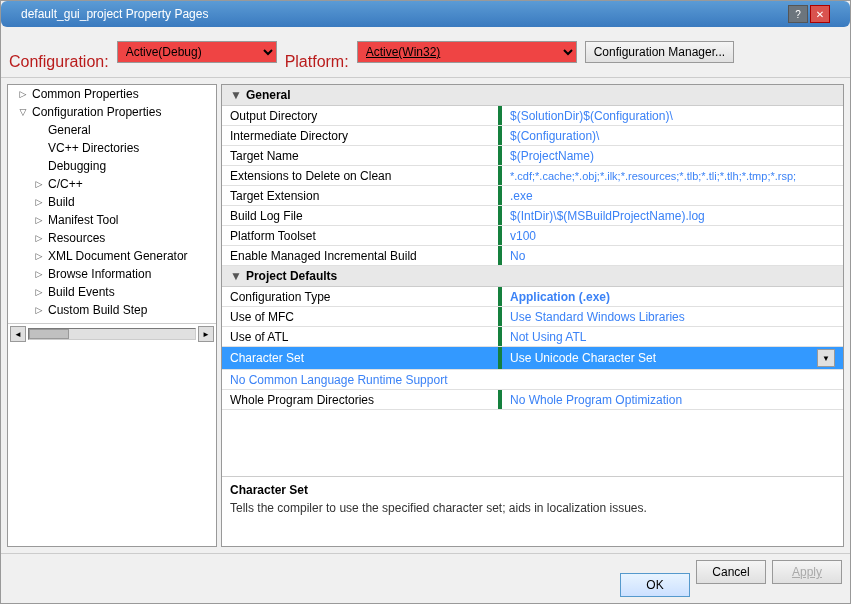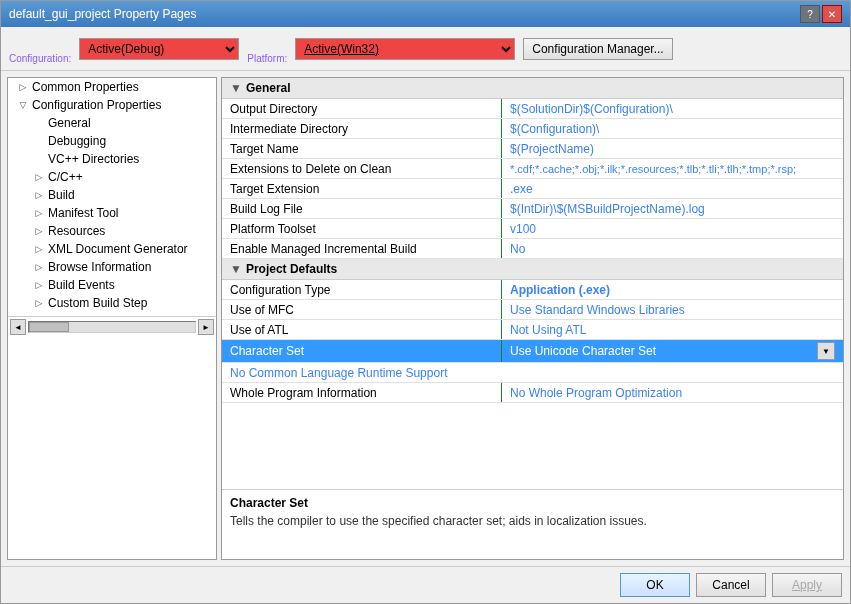--- a/index.html
+++ b/index.html
@@ -19,26 +19,27 @@
       height: 604px;
       background: #f0f0f0;
       border: 1px solid #999;
       box-shadow: 2px 2px 8px rgba(0,0,0,0.4);
       display: flex;
       flex-direction: column;
     }
     .title-bar {
       background: linear-gradient(to bottom, #5b9bd5, #3a7abf);
       color: white;
-      padding: 4px 8px;
+      padding: 4px 20px;
       display: flex;
       align-items: center;
       justify-content: space-between;
       height: 26px;
       flex-shrink: 0;
+      border-radius: 6px;
     }
     .title-bar-text {
       font-size: 12px;
       font-weight: normal;
     }
     .title-bar-buttons {
       display: flex;
       gap: 2px;
     }
     .title-btn {
@@ -60,22 +61,22 @@
     .toolbar {
       padding: 6px 8px;
       display: flex;
       align-items: center;
       gap: 8px;
       background: #f0f0f0;
       border-bottom: 1px solid #ccc;
       flex-shrink: 0;
     }
     .toolbar label {
-      font-size: 10px;
-      color: #8b5cf6;
+      font-size: 16px;
+      color: #b91c1c;
       margin-top: 20px;
     }
     .toolbar select {
       height: 22px;
       font-size: 12px;
       border: 1px solid #999;
       background: #ef4444;
       padding: 0 4px;
     }
     .config-select { width: 160px; }
@@ -157,21 +158,21 @@
     .prop-row.selected {
       background: #3399ff;
     }
     .prop-row.selected .prop-name,
     .prop-row.selected .prop-value {
       color: white;
     }
     .prop-name {
       width: 280px;
       padding: 2px 8px;
-      border-right: 1px solid #15803d;
+      border-right: 4px solid #15803d;
       flex-shrink: 0;
       font-size: 12px;
       color: #000;
       display: flex;
       align-items: center;
     }
     .prop-value {
       flex: 1;
       padding: 2px 8px;
       font-size: 12px;
@@ -225,20 +226,21 @@
       min-width: 70px;
       font-size: 12px;
       border: 1px solid #999;
       background: linear-gradient(to bottom, #f5f5f5, #e0e0e0);
       padding: 0 12px;
       cursor: pointer;
     }
     .bottom-btn.ok {
       background: linear-gradient(to bottom, #e8f4ff, #cce0ff);
       border-color: #5599cc;
+      margin-top: 13px;
     }
     .bottom-btn:disabled {
       color: #aaa;
       cursor: default;
       text-decoration: underline;
     }
     .left-scroll {
       display: flex;
       align-items: center;
       border-top: 1px solid #ccc;
@@ -311,26 +313,26 @@
         <span>Configuration Properties</span>
       </div>
 
       <div class="tree-item indent-2">
         <span class="tree-expand" style="visibility:hidden">▷</span>
         <span>General</span>
       </div>
 
       <div class="tree-item indent-2">
         <span class="tree-expand" style="visibility:hidden">▷</span>
+        <span>VC++ Directories</span>
+      </div>
+
+      <div class="tree-item indent-2">
+        <span class="tree-expand" style="visibility:hidden">▷</span>
         <span>Debugging</span>
-      </div>
-
-      <div class="tree-item indent-2">
-        <span class="tree-expand" style="visibility:hidden">▷</span>
-        <span>VC++ Directories</span>
       </div>
 
       <div class="tree-item indent-2">
         <span class="tree-expand">▷</span>
         <span>C/C++</span>
       </div>
 
       <div class="tree-item indent-2">
         <span class="tree-expand">▷</span>
         <span>Build</span>
@@ -443,21 +445,21 @@
             <span>Use Unicode Character Set</span>
             <div class="dropdown-arrow" style="background:#e0e0e0; color:#000">▼</div>
           </div>
         </div>
 
         <div class="prop-row">
           <div class="prop-value">No Common Language Runtime Support</div>
         </div>
 
         <div class="prop-row">
-          <div class="prop-name">Whole Program Information</div>
+          <div class="prop-name">Whole Program Directories</div>
           <div class="prop-value">No Whole Program Optimization</div>
         </div>
       </div>
 
       <div class="description-panel">
         <div class="description-title">Character Set</div>
         <div class="description-text">Tells the compiler to use the specified character set; aids in localization issues.</div>
       </div>
     </div>
   </div>

